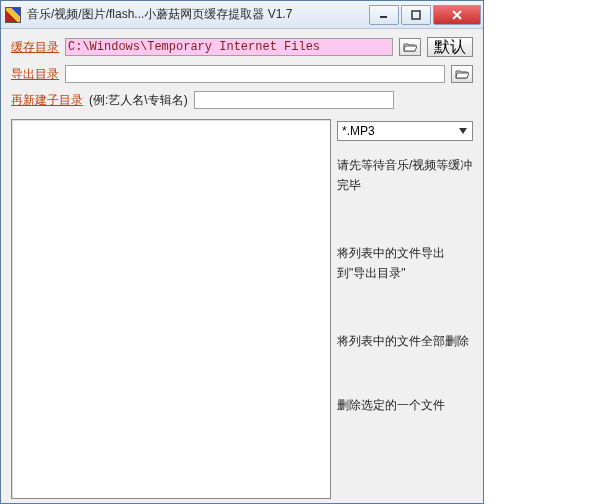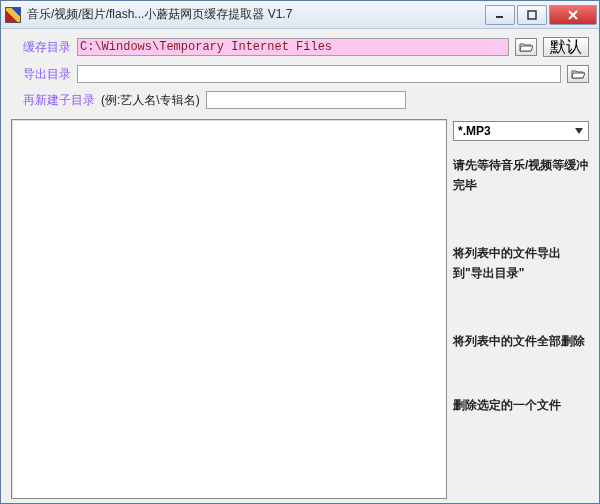--- a/index.html
+++ b/index.html
@@ -6,21 +6,21 @@
   body {
     background: #ffffff;
     font-family: "SimSun", "宋体", Tahoma, sans-serif;
     font-size: 12px;
     color: #000;
     width: 600px;
     height: 504px;
     overflow: hidden;
   }
   .window {
-    width: 600px;
+    width: 484px;
     height: 504px;
     border: 1px solid #5a7aa2;
     background: #f0f0f0;
     display: flex;
     flex-direction: column;
     justify-content: center;
   }
   
   .titlebar {
     height: 28px;
@@ -74,24 +74,24 @@
     display: flex;
     flex-direction: column;
     gap: 8px;
   }
   .form-row {
     display: flex;
     align-items: center;
     gap: 6px;
   }
   .link-label {
-    color: #8b5cf6;
+    color: #c2410c;
+    text-decoration: underline;
     white-space: nowrap;
     cursor: pointer;
-    margin-left: 12px;
   }
   .text-input {
     flex: 1;
     height: 18px;
     border: 1px solid #a0a0a0;
     background: #ffffff;
     font-family: "Courier New", monospace;
     font-size: 12px;
     padding: 0 2px;
     line-height: 16px;
@@ -140,21 +140,20 @@
     background: #ffffff;
     border: 1px solid #888;
     box-shadow: inset 1px 1px 0 #ddd;
   }
   .side-panel {
     width: 136px;
     display: flex;
     flex-direction: column;
     gap: 14px;
     padding-top: 2px;
-    font-weight: bold;
   }
   .combo {
     height: 20px;
     border: 1px solid #888;
     background: #fff;
     display: flex;
     align-items: center;
     padding: 0 4px;
     font-size: 12px;
     position: relative;

